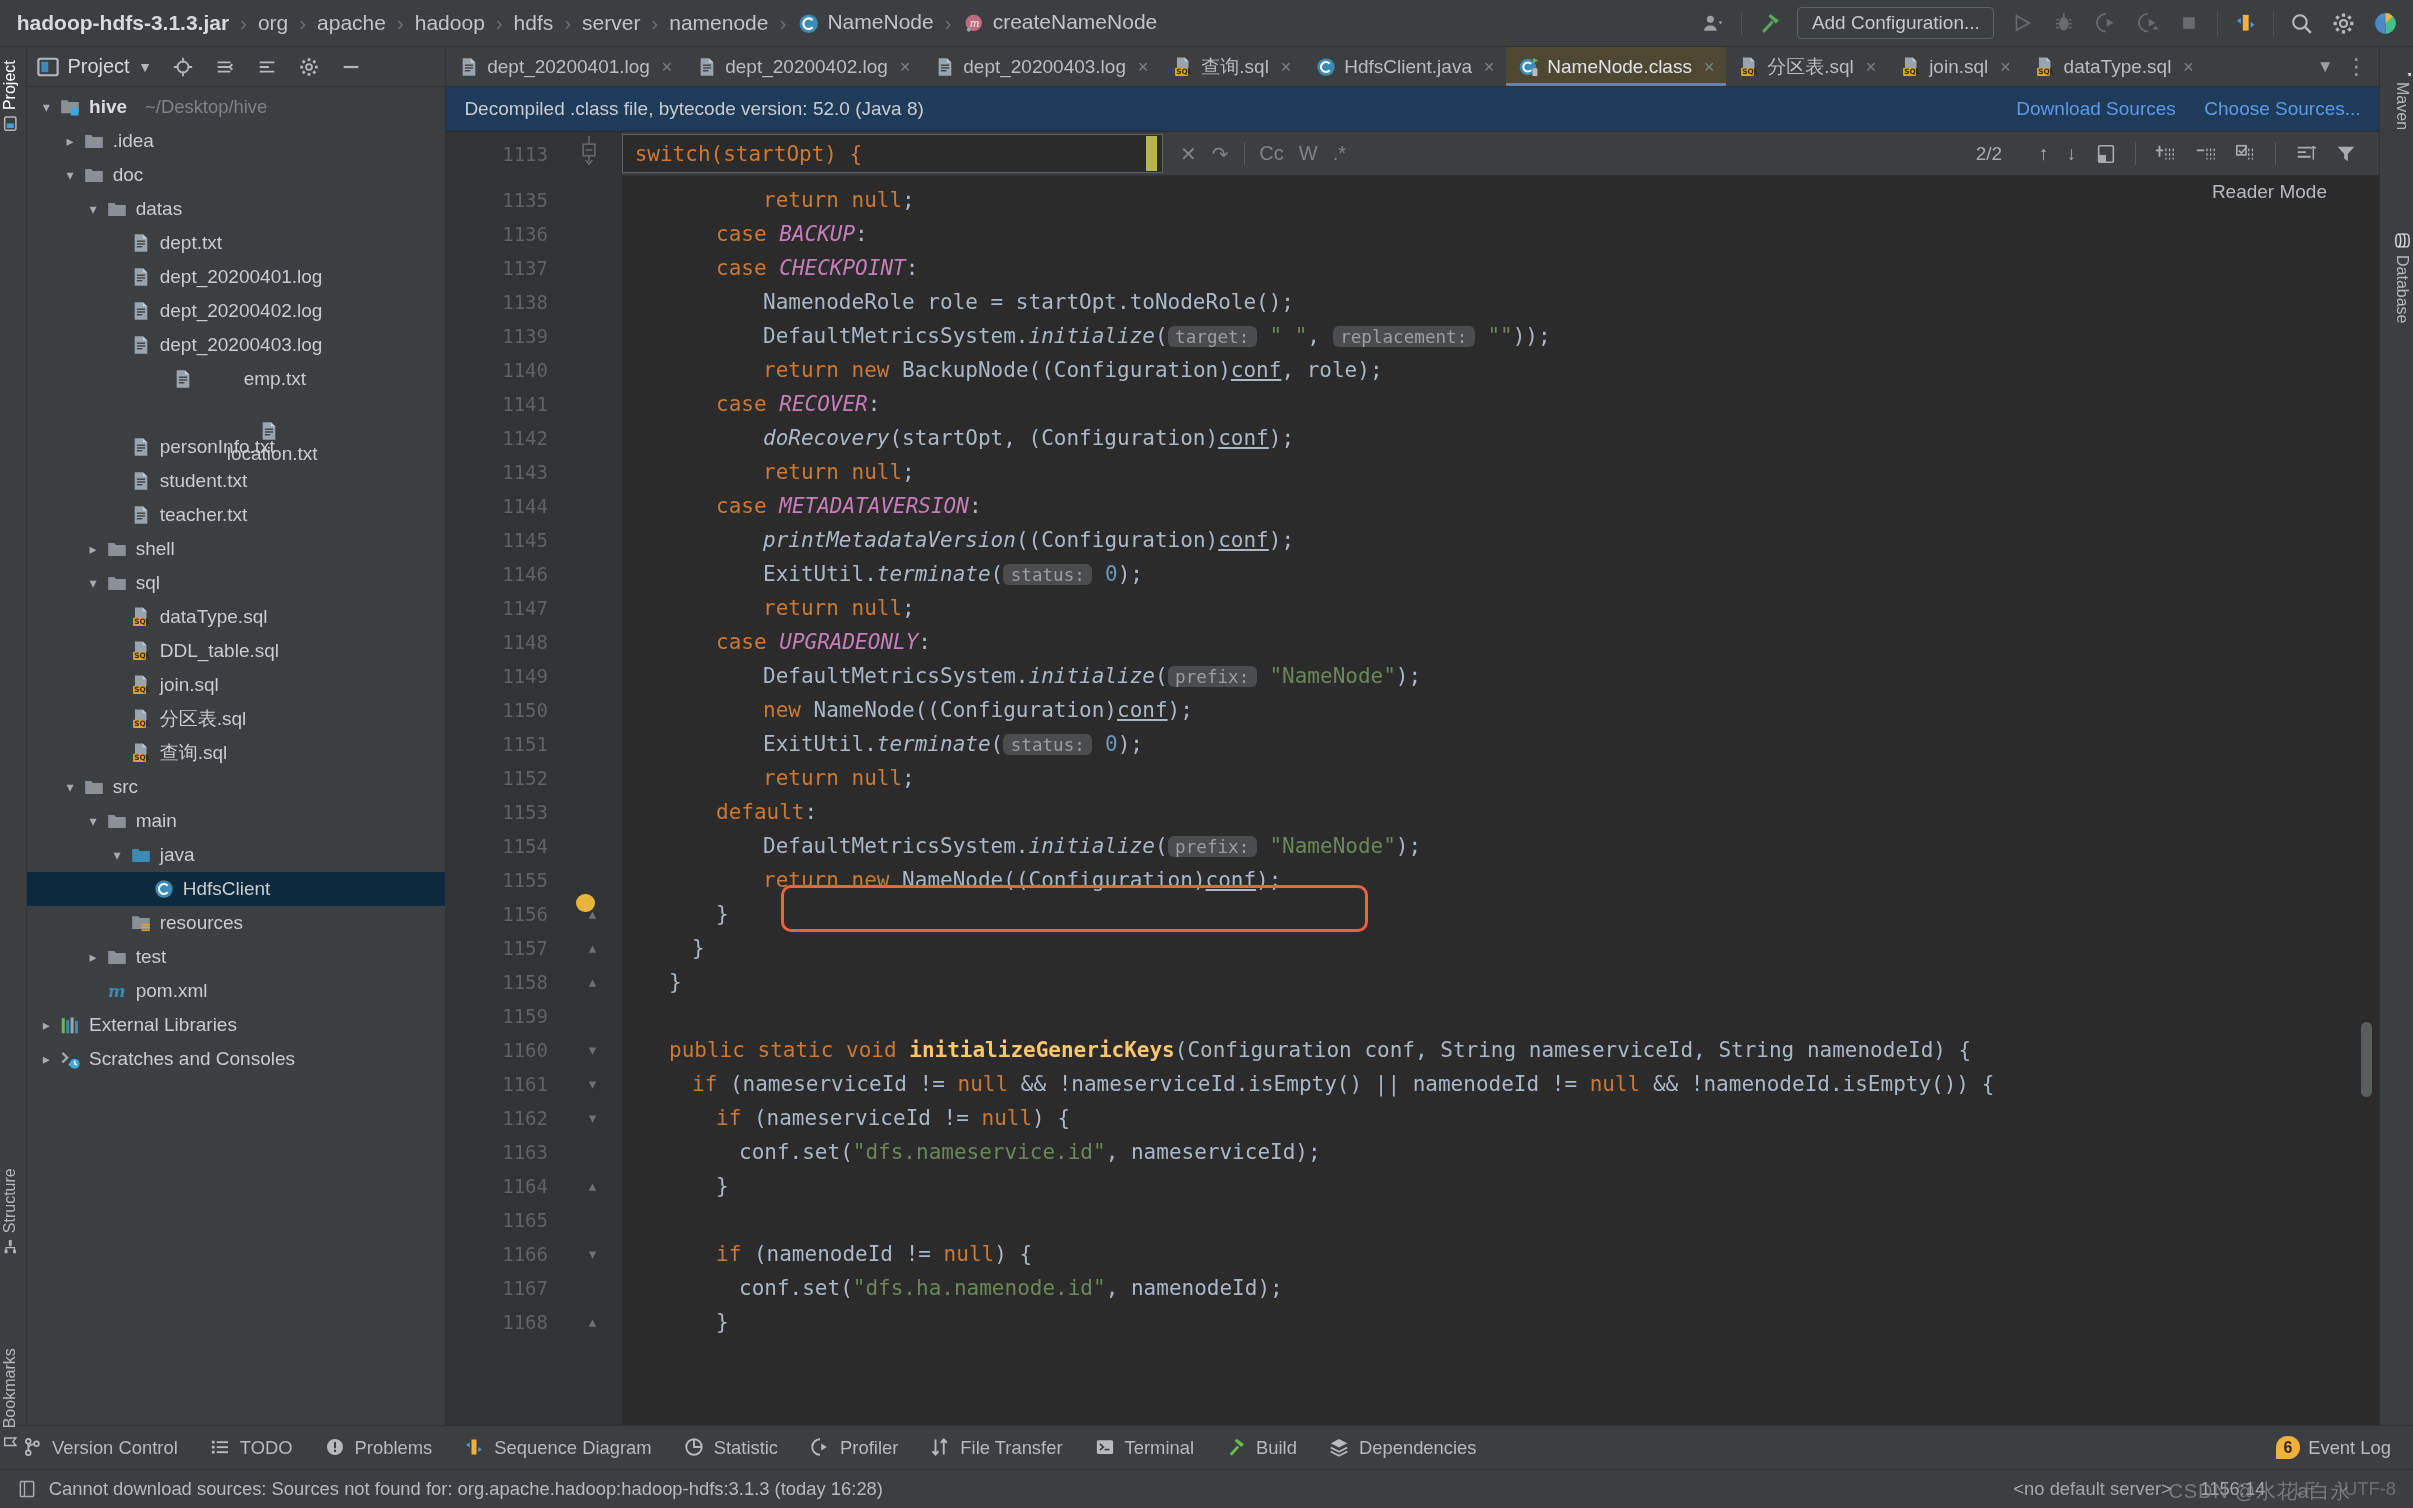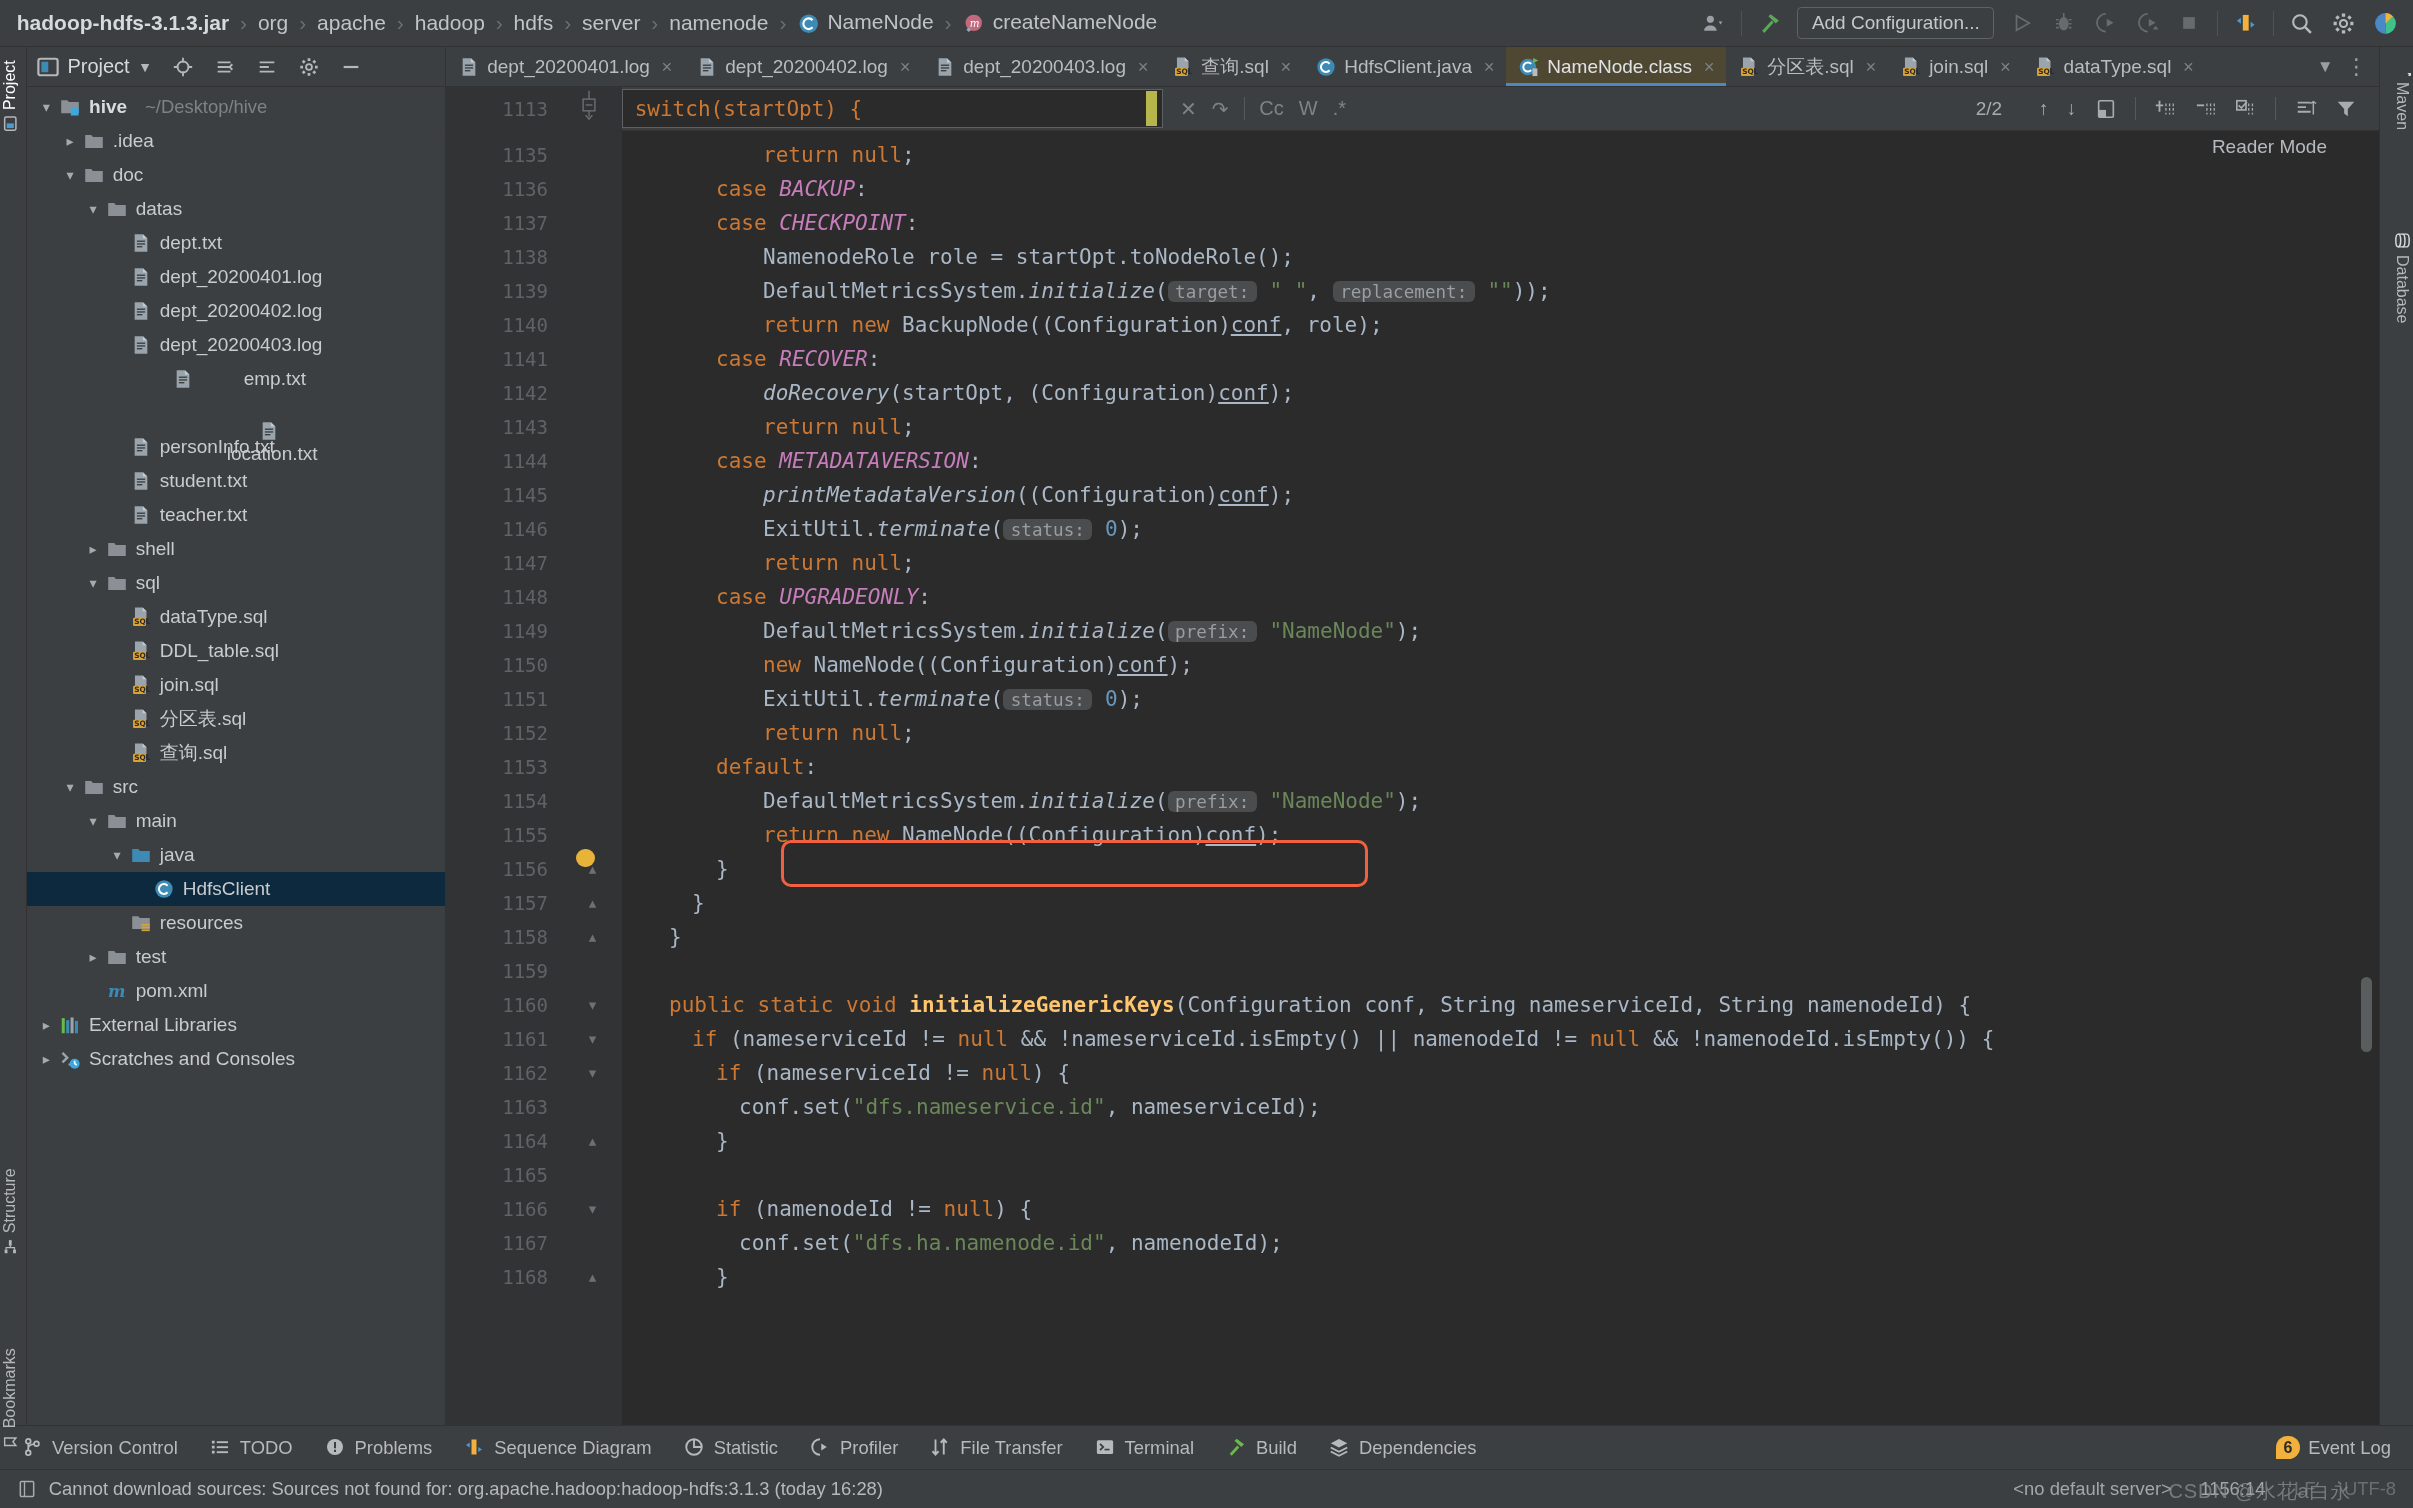--- a/index.html
+++ b/index.html
@@ -819,20 +819,27 @@
             </span>
             <span>dataType.sql</span>
             <span class="x">×</span>
           </div>
           <div class="tabs-right">
           <span style="font-size:17px;">▼</span>
           <span style="font-size:22px;line-height:13.4px;letter-spacing:0;">⋮</span>
         </div>
       </div>
 
+      <div class="notify">
+        <span>Decompiled .class file, bytecode version: 52.0 (Java 8)</span>
+        <span class="links">
+          <a href="#">Download Sources</a>
+          <a href="#">Choose Sources...</a>
+        </span>
+      </div>
 
       <div class="findrow">
         <div class="gutterpad">1113</div>
         <div style="width:59px;flex:0 0 59px;background:#313335;position:relative;">
           <svg width="22" height="37" viewBox="0 0 26 44" style="position:absolute;left:15px;top:1.7px;">
               <path d="M13 2v10" stroke="#6d7174" stroke-width="1.6"></path>
               <rect x="6" y="12" width="14" height="14" fill="none" stroke="#6d7174" stroke-width="1.6"></rect>
               <path d="M9 19h8" stroke="#6d7174" stroke-width="1.6"></path>
               <path d="M13 26v7l0 0M9 31l4 5 4-5" stroke="#6d7174" stroke-width="1.6" fill="none"></path>
             </svg>

